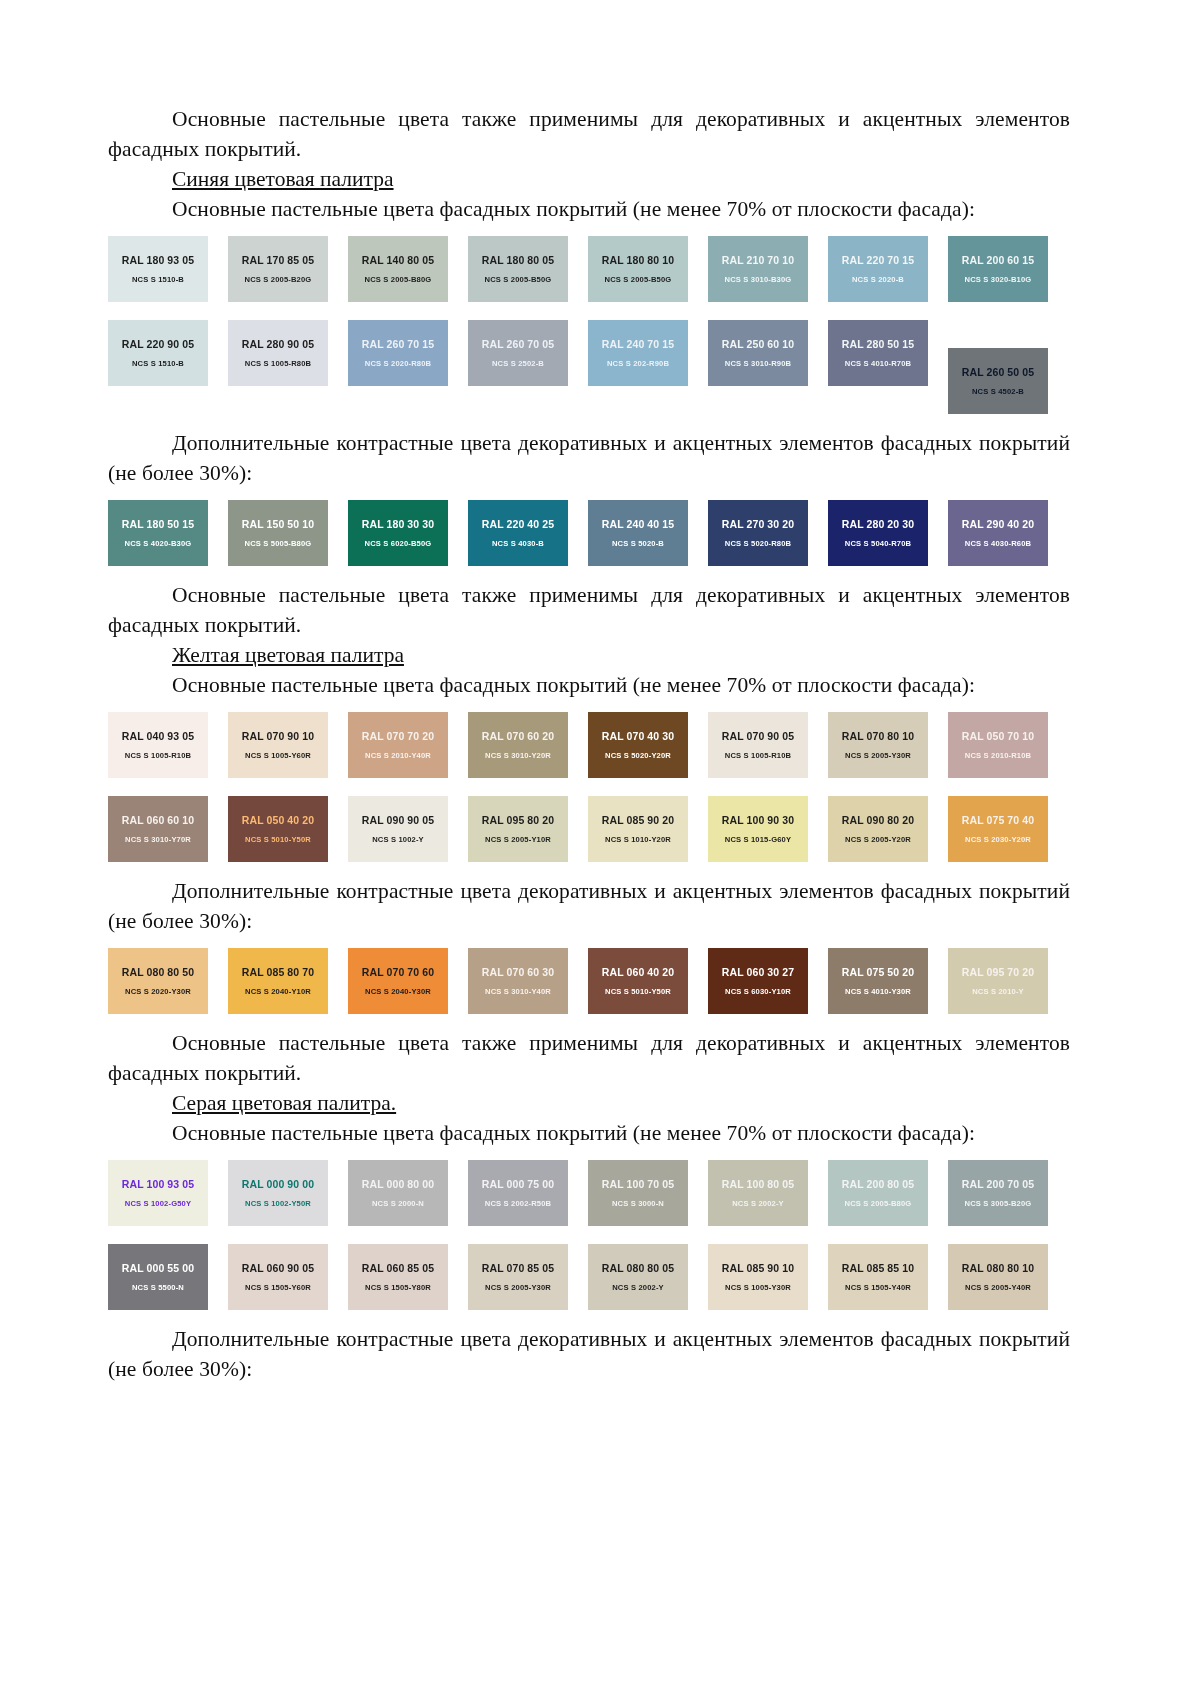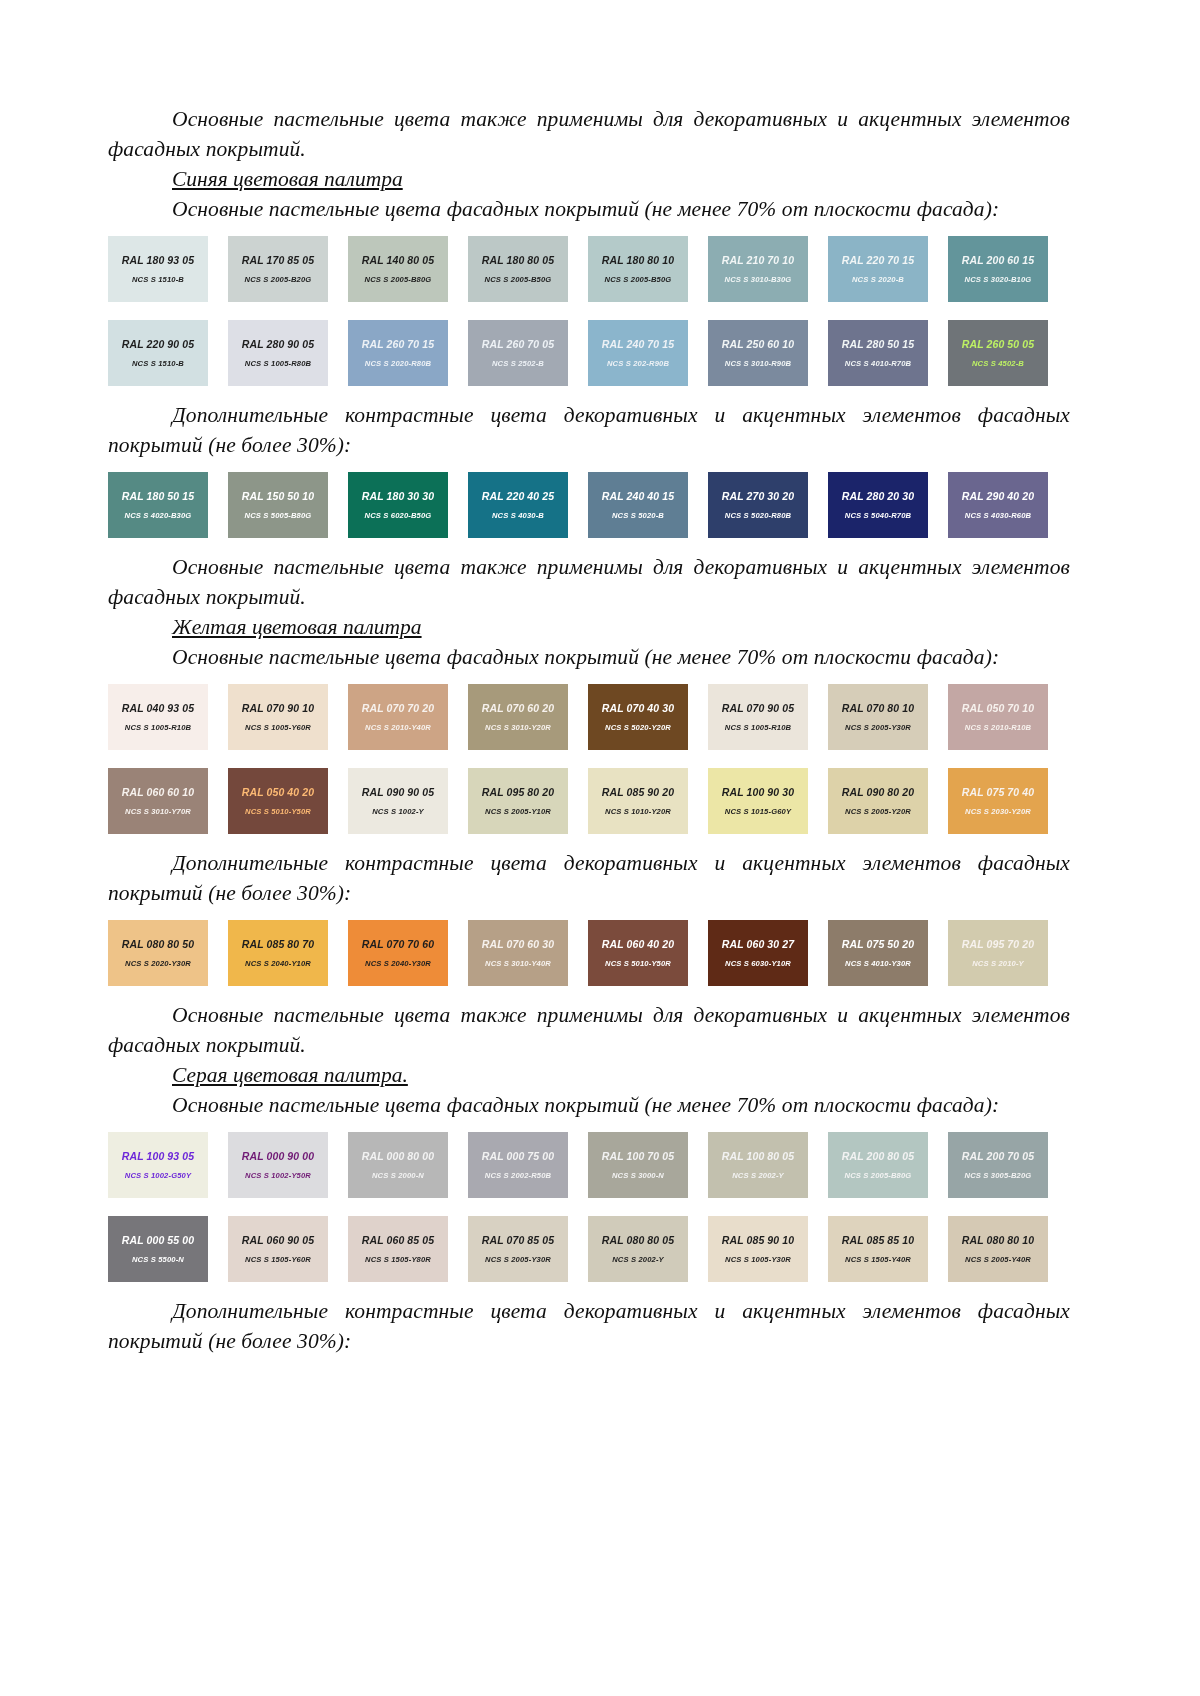--- a/index.html
+++ b/index.html
@@ -8,21 +8,20 @@
     background:#ffffff;
     font-family:"Liberation Serif", serif;
     color:#0f0f0f;
     overflow:hidden;
   }
   .page{
     position:relative;
     width:1200px;height:1696px;
     box-sizing:border-box;
     padding:104px 130px 0 108px;
-    font-style:italic;
   }
   p.body-text{
     margin:0;
     font-size:21.5px;
     line-height:30px;
     text-align:justify;
     text-indent:64px;
     letter-spacing:0.1px;
   }
   .subhead{
@@ -135,21 +134,21 @@
         <div class="ncs">NCS S 202-R90B</div>
       </div>
       <div class="swatch" style="background: rgb(123, 138, 158); color: rgb(242, 246, 246);">
         <div class="ral">RAL 250 60 10</div>
         <div class="ncs">NCS S 3010-R90B</div>
       </div>
       <div class="swatch" style="background: rgb(110, 116, 142); color: rgb(242, 246, 246);">
         <div class="ral">RAL 280 50 15</div>
         <div class="ncs">NCS S 4010-R70B</div>
       </div>
-      <div class="swatch" style="background: rgb(111, 116, 120); color: #bef264;">
+      <div class="swatch" style="background: rgb(111, 116, 120); color: #0f172a; margin-top: 28px;">
         <div class="ral">RAL 260 50 05</div>
         <div class="ncs">NCS S 4502-B</div>
       </div>
     </div>
 
   <div class="after-grid"></div>
 
   <p class="body-text">Дополнительные контрастные цвета декоративных и акцентных элементов фасадных покрытий (не более 30%):</p>
 
   <div class="swatch-grid" id="grid-blue-contrast">
@@ -307,21 +306,21 @@
 
   <div class="subhead"><span class="u">Серая цветовая палитра.</span></div>
 
   <p class="body-text">Основные пастельные цвета фасадных покрытий (не менее 70% от плоскости фасада):</p>
 
   <div class="swatch-grid" id="grid-gray-pastel">
       <div class="swatch" style="background: rgb(238, 238, 225); color: #6d28d9;">
         <div class="ral">RAL 100 93 05</div>
         <div class="ncs">NCS S 1002-G50Y</div>
       </div>
-      <div class="swatch" style="background: rgb(220, 220, 223); color: #701a75;">
+      <div class="swatch" style="background: rgb(220, 220, 223); color: #0f766e;">
         <div class="ral">RAL 000 90 00</div>
         <div class="ncs">NCS S 1002-Y50R</div>
       </div>
       <div class="swatch" style="background: rgb(183, 183, 183); color: rgb(243, 243, 243);">
         <div class="ral">RAL 000 80 00</div>
         <div class="ncs">NCS S 2000-N</div>
       </div>
       <div class="swatch" style="background: rgb(169, 169, 176); color: rgb(243, 243, 243);">
         <div class="ral">RAL 000 75 00</div>
         <div class="ncs">NCS S 2002-R50B</div>

